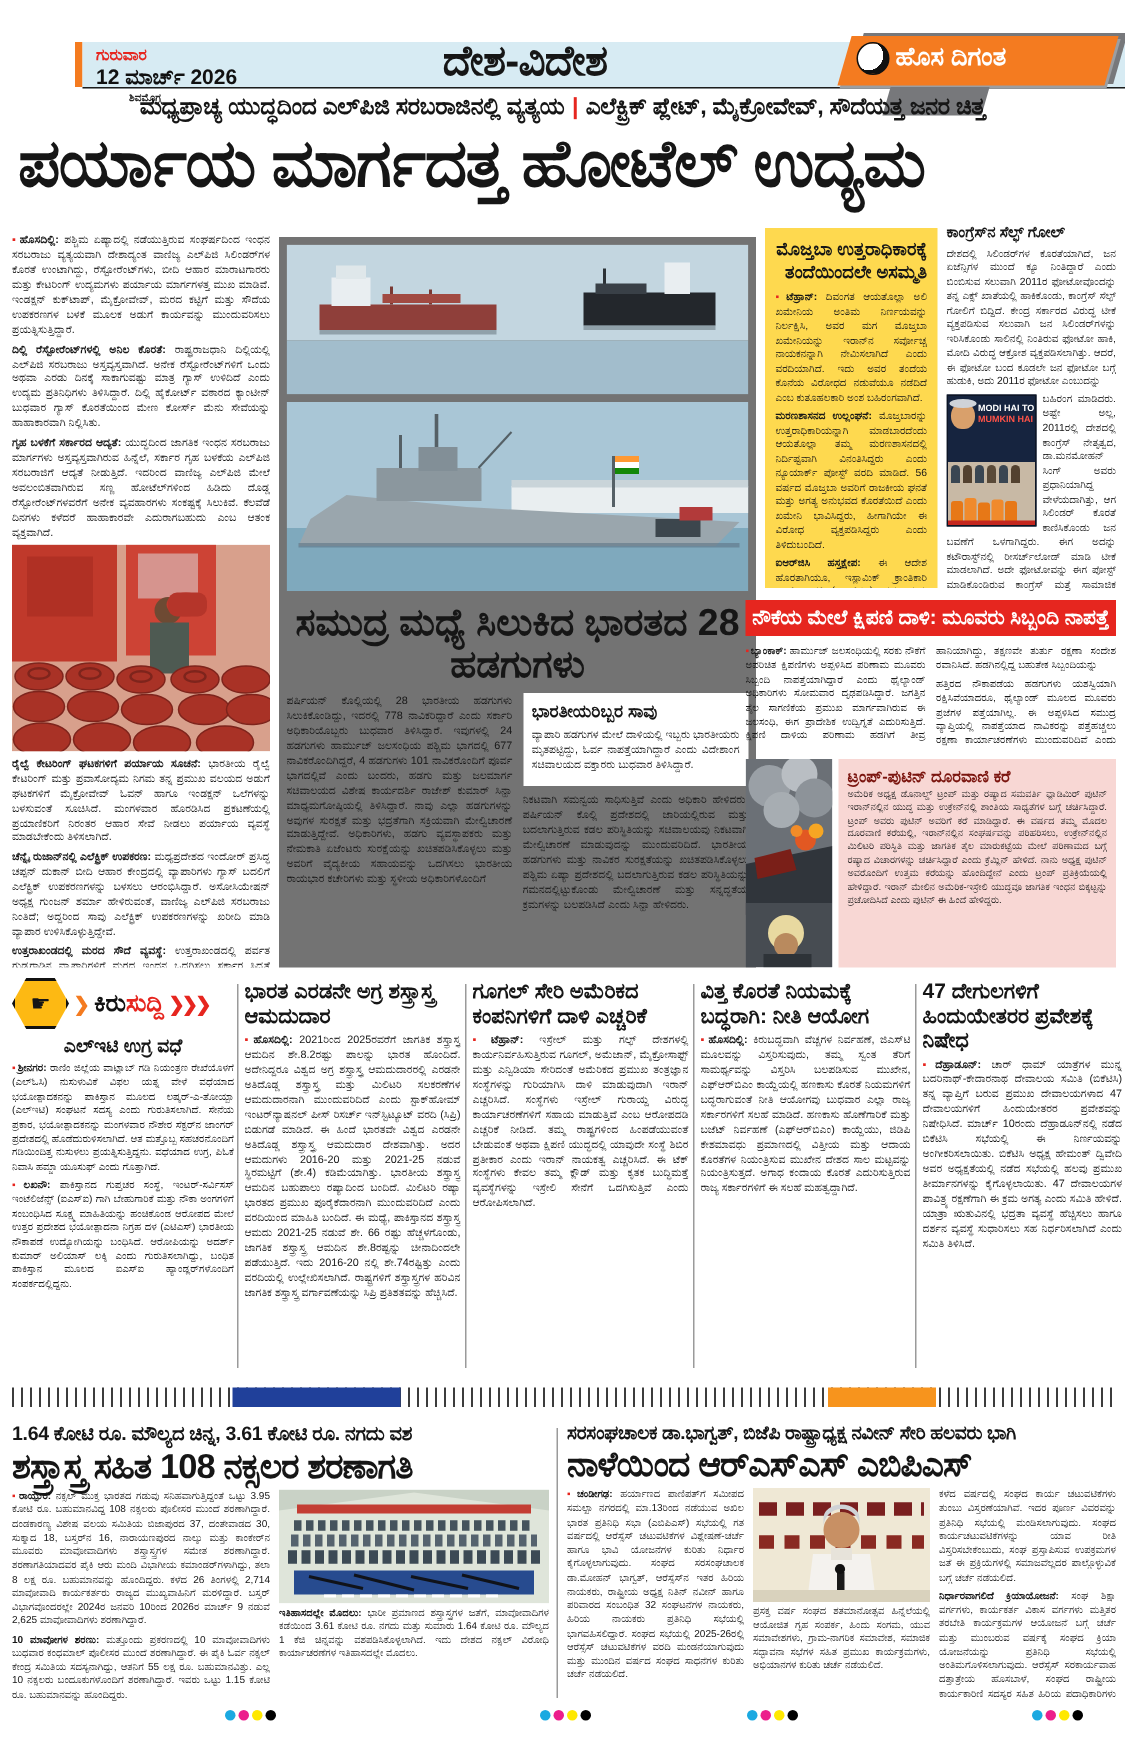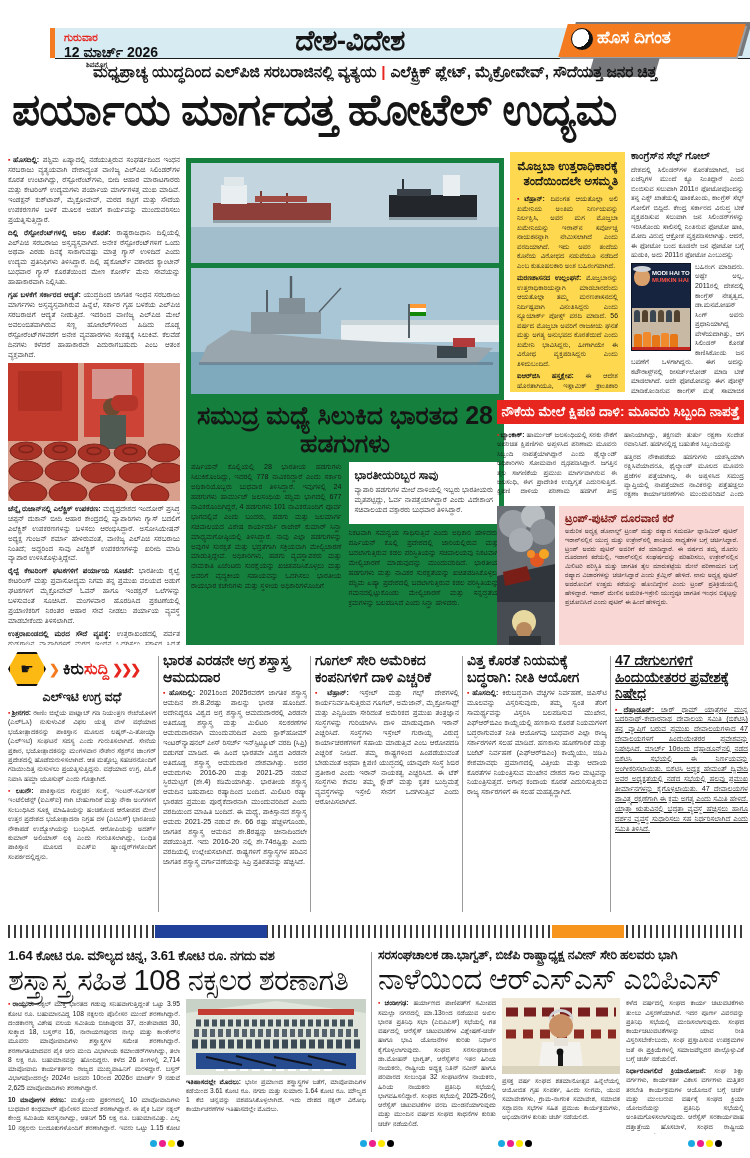--- a/index.html
+++ b/index.html
@@ -22,21 +22,21 @@
   .logo-circle{width:20px;height:20px;border-radius:50%;background:radial-gradient(circle at 35% 40%,#fff 55%,#111 56%);border:1.5px solid #111;}
   .pageno{color:#fff;font-weight:800;font-size:15px;margin-top:40px;}
   
   .strap{font-size:15.5px;font-weight:700;letter-spacing:-.2px;}
   .strap .sep{color:#e6261f;font-weight:800;padding:0 5px;}
   .main-head{font-size:44px;font-weight:800;letter-spacing:-1px;line-height:1.08;}
   .mid-head{font-size:14px;font-weight:800;line-height:1.18;margin:0 0 3px 0;}
   .ships-head{font-size:25px;font-weight:800;line-height:1.12;text-align:center;margin:7px 0 5px 0;}
   .box-title{font-size:11.5px;font-weight:800;line-height:1.25;}
   
-  .center-mod{background:#15803d;padding:5px;box-sizing:border-box;}
+  .center-mod{background:#737373;padding:5px;box-sizing:border-box;}
   .yellow-box{background:#fed94f;padding:7px;box-sizing:border-box;}
   .pink-box{background:#f8d7d4;padding:6px;box-sizing:border-box;}
   .white-inset{background:#fff;padding:6px;margin-bottom:4px;}
   .red-banner{background:#e6261f;color:#fff;font-weight:800;font-size:13.5px;text-align:center;line-height:24px;}
   .vrule{width:1px;background:#9a9a9a;}
   .photo{overflow:hidden;}
   .caption{font-size:6.6px;line-height:1.35;text-align:justify;}
   .caption b{font-weight:800;}
   
   .hex{width:34px;height:30px;background:#fdb913;border:2px solid #111;border-radius:6px;
@@ -45,21 +45,21 @@
   .kiru-black{font-weight:800;font-size:16px;color:#111;}
   .kiru-red{font-weight:800;font-size:16px;color:#e6261f;}
   .chev{color:#e6261f;font-weight:800;font-size:13px;letter-spacing:-2px;}
   .chev-o{color:#f47b20;font-weight:800;font-size:13px;}
   .brief-title{font-size:12.5px;font-weight:800;text-align:center;line-height:1.2;margin:4px 0 3px 0;}
   
   .ruler{background:repeating-linear-gradient(90deg,#3c3c3c 0 1.6px,transparent 1.6px 6px);}
   .cmyk{display:flex;gap:2px;}
   .cmyk i{width:7px;height:7px;border-radius:50%;display:block;}
   .bot-strap{font-size:13px;font-weight:800;letter-spacing:-.2px;}
-  .bot-head{font-size:29px;font-weight:400;letter-spacing:-.6px;line-height:1.05;margin:1px 0 4px 0;}
+  .bot-head{font-size:23px;font-weight:700;letter-spacing:-.6px;line-height:1.05;margin:1px 0 4px 0;}
   .cols2{column-count:2;column-gap:7px;}
 </style>
 </head>
 <body>
 
 <div class="page">
 
   <div class="abs" style="left:50px;top:28px;width:5px;height:30px;background:#f47b20;"></div>
   <div class="abs band" style="left:55px;top:28px;width:695px;height:30px;"></div>
   <div class="abs daybox" style="left:64px;top:31px;">
@@ -118,22 +118,22 @@
             <ellipse cx="142" cy="132" rx="19" ry="11"></ellipse>
         </g>
         <g fill="none" stroke="#7e241c" stroke-width="1.6">
           <ellipse cx="18" cy="86" rx="7" ry="3.5"></ellipse>
             <ellipse cx="52" cy="86" rx="7" ry="3.5"></ellipse>
             <ellipse cx="86" cy="88" rx="7" ry="3.5"></ellipse>
             <ellipse cx="122" cy="88" rx="7" ry="3.5"></ellipse>
         </g>
       </svg>
     </div>
+    <p class="p"><b>ರೈಲ್ವೆ ಕೇಟರಿಂಗ್ ಘಟಕಗಳಿಗೆ ಪರ್ಯಾಯ ಸೂಚನೆ:</b> <span>ಭಾರತೀಯ ರೈಲ್ವೆ ಕೇಟರಿಂಗ್ ಮತ್ತು ಪ್ರವಾಸೋದ್ಯಮ ನಿಗಮ ತನ್ನ ಪ್ರಮುಖ ವಲಯದ ಅಡುಗೆ ಘಟಕಗಳಿಗೆ ಮೈಕ್ರೋವೇವ್ ಓವನ್ ಹಾಗೂ ಇಂಡಕ್ಷನ್ ಒಲೆಗಳನ್ನು ಬಳಸುವಂತೆ ಸೂಚಿಸಿದೆ. ಮಂಗಳವಾರ ಹೊರಡಿಸಿದ ಪ್ರಕಟಣೆಯಲ್ಲಿ ಪ್ರಯಾಣಿಕರಿಗೆ ನಿರಂತರ ಆಹಾರ ಸೇವೆ ನೀಡಲು ಪರ್ಯಾಯ ವ್ಯವಸ್ಥೆ ಮಾಡಬೇಕೆಂದು ತಿಳಿಸಲಾಗಿದೆ.</span></p>
     <p class="p"><b>ಚೆನ್ನೈ ರುಜಾನ್‌ನಲ್ಲಿ ಎಲೆಕ್ಟ್ರಿಕ್ ಉಪಕರಣ:</b> <span>ಮಧ್ಯಪ್ರದೇಶದ ಇಂದೋರ್ ಪ್ರಸಿದ್ಧ ಚಪ್ಪನ್ ದುಕಾನ್ ಬೀದಿ ಆಹಾರ ಕೇಂದ್ರದಲ್ಲಿ ವ್ಯಾಪಾರಿಗಳು ಗ್ಯಾಸ್ ಬದಲಿಗೆ ಎಲೆಕ್ಟ್ರಿಕ್ ಉಪಕರಣಗಳನ್ನು ಬಳಸಲು ಆರಂಭಿಸಿದ್ದಾರೆ. ಅಸೋಸಿಯೇಷನ್ ಅಧ್ಯಕ್ಷ ಗುಂಜನ್ ಶರ್ಮಾ ಹೇಳಿರುವಂತೆ, ವಾಣಿಜ್ಯ ಎಲ್‌ಪಿಜಿ ಸರಬರಾಜು ನಿಂತಿದೆ; ಅದ್ದರಿಂದ ಸಾವು ಎಲೆಕ್ಟ್ರಿಕ್ ಉಪಕರಣಗಳನ್ನು ಖರೀದಿ ಮಾಡಿ ವ್ಯಾಪಾರ ಉಳಿಸಿಕೊಳ್ಳುತ್ತಿದ್ದೇವೆ.</span></p>
-    <p class="p"><b>ರೈಲ್ವೆ ಕೇಟರಿಂಗ್ ಘಟಕಗಳಿಗೆ ಪರ್ಯಾಯ ಸೂಚನೆ:</b> <span>ಭಾರತೀಯ ರೈಲ್ವೆ ಕೇಟರಿಂಗ್ ಮತ್ತು ಪ್ರವಾಸೋದ್ಯಮ ನಿಗಮ ತನ್ನ ಪ್ರಮುಖ ವಲಯದ ಅಡುಗೆ ಘಟಕಗಳಿಗೆ ಮೈಕ್ರೋವೇವ್ ಓವನ್ ಹಾಗೂ ಇಂಡಕ್ಷನ್ ಒಲೆಗಳನ್ನು ಬಳಸುವಂತೆ ಸೂಚಿಸಿದೆ. ಮಂಗಳವಾರ ಹೊರಡಿಸಿದ ಪ್ರಕಟಣೆಯಲ್ಲಿ ಪ್ರಯಾಣಿಕರಿಗೆ ನಿರಂತರ ಆಹಾರ ಸೇವೆ ನೀಡಲು ಪರ್ಯಾಯ ವ್ಯವಸ್ಥೆ ಮಾಡಬೇಕೆಂದು ತಿಳಿಸಲಾಗಿದೆ.</span></p>
     <p class="p"><b>ಉತ್ತರಾಖಂಡದಲ್ಲಿ ಮರದ ಸೌದೆ ವ್ಯವಸ್ಥೆ:</b> <span>ಉತ್ತರಾಖಂಡದಲ್ಲಿ ಪರ್ವತ ಗುಡ್ಡಗಾಡಿನ ವ್ಯಾಪಾರಿಗಳಿಗೆ ಮರದ ಇಂಧನ ಒದಗಿಸಲು ಸರ್ಕಾರ ಸಿದ್ಧತೆ ನಡೆಸಿದೆ. ಅದನ್ನು ಸಚಿವ ಸುಬೋಧ್ ಉನಿಯಾಲ್ ಪ್ರಸ್ತುತ ಪರಿಸ್ಥಿತಿ ಸಂಕಷ್ಟದಂತಿದೆ ಎಂದು ಹೇಳಿದ್ದಾರೆ.</span></p>
 
   </div>
 
   <div class="abs center-mod" style="left:186px;top:158px;width:318px;height:487px;overflow:hidden;">
     <div class="photo" style="width:308px;height:100px;">
       <svg width="308" height="100" viewBox="0 0 308 100">
         <rect width="308" height="64" fill="#c3d6e0"></rect>
           <rect y="64" width="308" height="36" fill="#a2bdcc"></rect>
         <rect x="22" y="40" width="118" height="17" fill="#8f3f3a"></rect>
@@ -278,21 +278,21 @@
     <p class="p"><span class="dot">▪</span><b class="dateline">ಟೆಹ್ರಾನ್:</b> <span>ಇಸ್ರೇಲ್ ಮತ್ತು ಗಲ್ಫ್ ದೇಶಗಳಲ್ಲಿ ಕಾರ್ಯನಿರ್ವಹಿಸುತ್ತಿರುವ ಗೂಗಲ್, ಅಮೆಜಾನ್, ಮೈಕ್ರೋಸಾಫ್ಟ್ ಮತ್ತು ಎನ್ವಿಡಿಯಾ ಸೇರಿದಂತೆ ಅಮೆರಿಕದ ಪ್ರಮುಖ ತಂತ್ರಜ್ಞಾನ ಸಂಸ್ಥೆಗಳನ್ನು ಗುರಿಯಾಗಿಸಿ ದಾಳಿ ಮಾಡುವುದಾಗಿ ಇರಾನ್ ಎಚ್ಚರಿಸಿದೆ. ಸಂಸ್ಥೆಗಳು ಇಸ್ರೇಲ್ ಗುರಾಯ್ದ ವಿರುದ್ಧ ಕಾರ್ಯಾಚರಣೆಗಳಿಗೆ ಸಹಾಯ ಮಾಡುತ್ತಿವೆ ಎಂಬ ಆರೋಪದಡಿ ಎಚ್ಚರಿಕೆ ನೀಡಿದೆ. ತಮ್ಮ ರಾಷ್ಟ್ರಗಳಿಂದ ಹಿಂಪಡೆಯುವಂತೆ ಬೇಡುವಂತೆ ಅಥವಾ ಕ್ಷಿಪಣಿ ಯುದ್ಧದಲ್ಲಿ ಯಾವುದೇ ಸಂಸ್ಥೆ ಶಿಬಿರ ಪ್ರತೀಕಾರ ಎಂದು ಇರಾನ್ ನಾಯಕತ್ವ ಎಚ್ಚರಿಸಿದೆ. ಈ ಟೆಕ್ ಸಂಸ್ಥೆಗಳು ಕೇವಲ ತಮ್ಮ ಕ್ಲೌಡ್ ಮತ್ತು ಕೃತಕ ಬುದ್ಧಿಮತ್ತೆ ವ್ಯವಸ್ಥೆಗಳನ್ನು ಇಸ್ರೇಲಿ ಸೇನೆಗೆ ಒದಗಿಸುತ್ತಿವೆ ಎಂದು ಆರೋಪಿಸಲಾಗಿದೆ.</span></p>
   </div>
 
   <div class="abs vrule" style="left:462px;top:656px;height:256px;"></div>
   <div class="abs" style="left:467px;top:652px;width:140px;height:266px;overflow:hidden;">
     <div class="mid-head">ವಿತ್ತ ಕೊರತೆ ನಿಯಮಕ್ಕೆ ಬದ್ಧರಾಗಿ: ನೀತಿ ಆಯೋಗ</div>
     <p class="p"><span class="dot">▪</span><b class="dateline">ಹೊಸದಿಲ್ಲಿ:</b> <span>ಕಿರುಬದ್ಧವಾಗಿ ವೆಚ್ಚಗಳ ನಿರ್ವಹಣೆ, ಜಿಎಸ್‌ಟಿ ಮೂಲವನ್ನು ವಿಸ್ತರಿಸುವುದು, ತಮ್ಮ ಸ್ವಂತ ತೆರಿಗೆ ಸಾಮರ್ಥ್ಯವನ್ನು ವಿಸ್ತರಿಸಿ ಬಲಪಡಿಸುವ ಮುಖೇನ, ಎಫ್‌ಆರ್‌ಬಿಎಂ ಕಾಯ್ದೆಯಲ್ಲಿ ಹಣಕಾಸು ಕೊರತೆ ನಿಯಮಗಳಿಗೆ ಬದ್ಧರಾಗುವಂತೆ ನೀತಿ ಆಯೋಗವು ಬುಧವಾರ ಎಲ್ಲಾ ರಾಜ್ಯ ಸರ್ಕಾರಗಳಿಗೆ ಸಲಹೆ ಮಾಡಿದೆ. ಹಣಕಾಸು ಹೊಣೆಗಾರಿಕೆ ಮತ್ತು ಬಜೆಟ್ ನಿರ್ವಹಣೆ (ಎಫ್‌ಆರ್‌ಬಿಎಂ) ಕಾಯ್ದೆಯು, ಜಿಡಿಪಿ ಕೇಶಮಾವಧು ಪ್ರಮಾಣದಲ್ಲಿ ವಿತ್ತೀಯ ಮತ್ತು ಆದಾಯ ಕೊರತೆಗಳ ನಿಯಂತ್ರಿಸುವ ಮುಖೇನ ದೇಶದ ಸಾಲ ಮಟ್ಟವನ್ನು ನಿಯಂತ್ರಿಸುತ್ತದೆ. ಅಗಾಧ ಕಂದಾಯ ಕೊರತೆ ಎದುರಿಸುತ್ತಿರುವ ರಾಜ್ಯ ಸರ್ಕಾರಗಳಿಗೆ ಈ ಸಲಹೆ ಮಹತ್ವದ್ದಾಗಿದೆ.</span></p>
   </div>
 
   <div class="abs vrule" style="left:610px;top:656px;height:256px;"></div>
-  <div class="abs" style="left:615px;top:652px;width:133px;height:266px;overflow:hidden;text-decoration:underline;">
+  <div class="abs" style="left:615px;top:652px;width:133px;height:266px;overflow:hidden;">
     <div class="mid-head">47 ದೇಗುಲಗಳಿಗೆ ಹಿಂದುಯೇತರರ ಪ್ರವೇಶಕ್ಕೆ ನಿಷೇಧ</div>
     <p class="p"><span class="dot">▪</span><b class="dateline">ದೆಹ್ರಾಡೂನ್:</b> <span>ಚಾರ್ ಧಾಮ್ ಯಾತ್ರೆಗಳ ಮುನ್ನ ಬದರಿನಾಥ್-ಕೇದಾರನಾಥ ದೇವಾಲಯ ಸಮಿತಿ (ಬಿಕೆಟಿಸಿ) ತನ್ನ ವ್ಯಾಪ್ತಿಗೆ ಬರುವ ಪ್ರಮುಖ ದೇವಾಲಯಗಳಾದ 47 ದೇವಾಲಯಗಳಿಗೆ ಹಿಂದುಯೇತರರ ಪ್ರವೇಶವನ್ನು ನಿಷೇಧಿಸಿದೆ. ಮಾರ್ಚ್ 10ರಂದು ದೆಹ್ರಾಡೂನ್‌ನಲ್ಲಿ ನಡೆದ ಬಿಕೆಟಿಸಿ ಸಭೆಯಲ್ಲಿ ಈ ನಿರ್ಣಯವನ್ನು ಅಂಗೀಕರಿಸಲಾಯಿತು. ಬಿಕೆಟಿಸಿ ಅಧ್ಯಕ್ಷ ಹೇಮಂತ್ ದ್ವಿವೇದಿ ಅವರ ಅಧ್ಯಕ್ಷತೆಯಲ್ಲಿ ನಡೆದ ಸಭೆಯಲ್ಲಿ ಹಲವು ಪ್ರಮುಖ ತೀರ್ಮಾನಗಳನ್ನು ಕೈಗೊಳ್ಳಲಾಯಿತು. 47 ದೇವಾಲಯಗಳ ಪಾವಿತ್ರ್ಯ ರಕ್ಷಣೆಗಾಗಿ ಈ ಕ್ರಮ ಅಗತ್ಯ ಎಂದು ಸಮಿತಿ ಹೇಳಿದೆ. ಯಾತ್ರಾ ಋತುವಿನಲ್ಲಿ ಭದ್ರತಾ ವ್ಯವಸ್ಥೆ ಹೆಚ್ಚಿಸಲು ಹಾಗೂ ದರ್ಶನ ವ್ಯವಸ್ಥೆ ಸುಧಾರಿಸಲು ಸಹ ನಿರ್ಧರಿಸಲಾಗಿದೆ ಎಂದು ಸಮಿತಿ ತಿಳಿಸಿದೆ.</span></p>
   </div>
 
   <div class="abs ruler" style="left:8px;top:925px;width:734px;height:13px;"></div>
   <div class="abs" style="left:155px;top:925px;width:112px;height:13px;background:#20409a;"></div>
   <div class="abs" style="left:552px;top:925px;width:72px;height:13px;background:#f7941d;"></div>
 
   <div class="abs" style="left:8px;top:948px;width:358px;height:186px;overflow:hidden;">
     <div class="bot-strap">1.64 ಕೋಟಿ ರೂ. ಮೌಲ್ಯದ ಚಿನ್ನ, 3.61 ಕೋಟಿ ರೂ. ನಗದು ವಶ</div>

